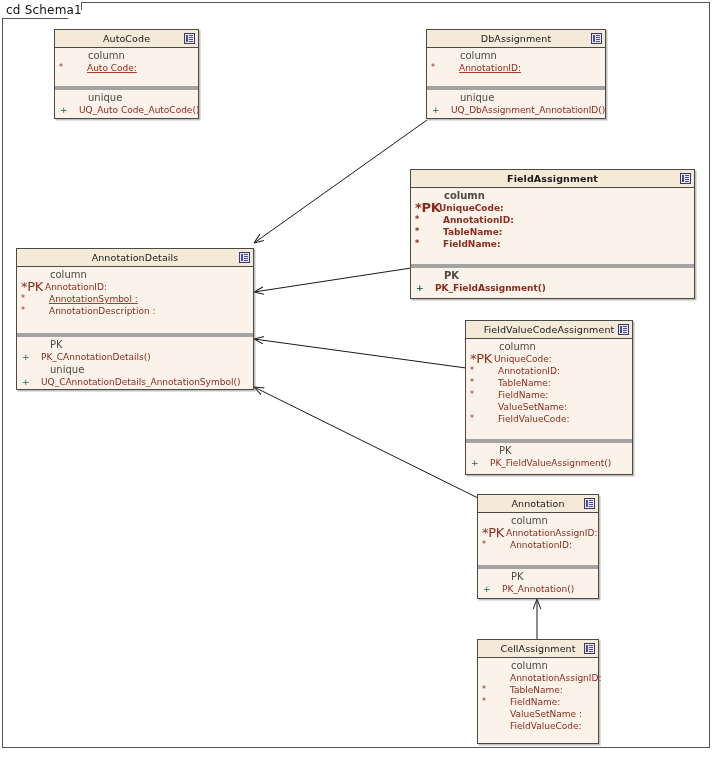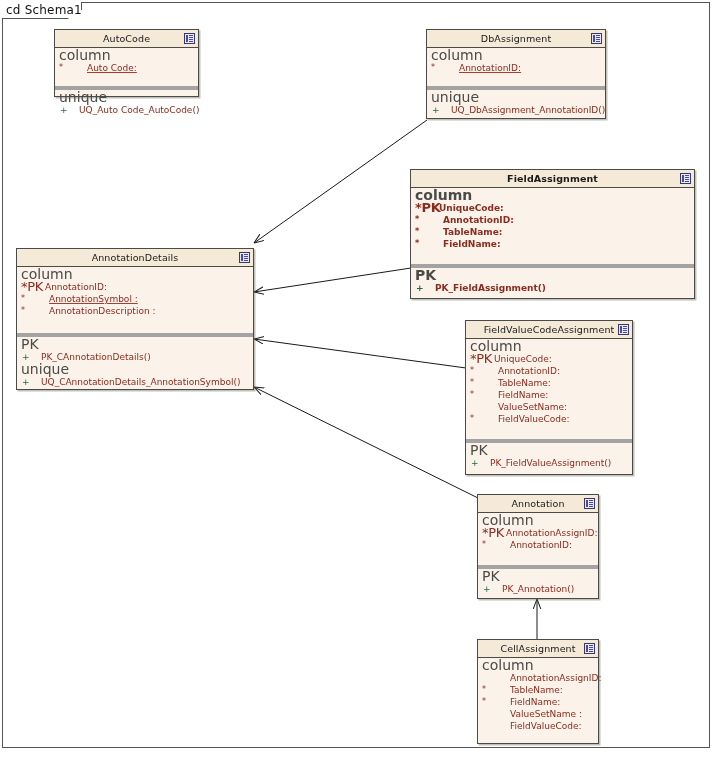--- a/index.html
+++ b/index.html
@@ -35,21 +35,21 @@
            display:block;}
   .hd-icon i{position:absolute;display:block;background:#4a4aa0;}
   .hd-icon i.b1{left:1px;top:1px;width:2px;height:7px;}
   .hd-icon i.b2{left:4px;top:1px;width:4px;height:1px;}
   .hd-icon i.b3{left:4px;top:3px;width:4px;height:1px;}
   .hd-icon i.b4{left:4px;top:5px;width:4px;height:1px;}
   .hd-icon i.b5{left:4px;top:7px;width:4px;height:1px;}
 
   .sect{position:relative;padding:1px 0 3px 0;}
   .sect + .sect{border-top:4px solid #a3a3a3;}
-  .sect-title{font-size:14px;color:#4a4a46;padding:1px 0 1px 4px;line-height:11px;}
+  .sect-title{font-size:10px;color:#4a4a46;padding:1px 0 1px 4px;line-height:11px;margin-left:29px;}
   .row{position:relative;height:12px;line-height:12px;font-size:9px;color:#8c2b20;
        white-space:nowrap;}
   .row .mk{position:absolute;left:4px;top:0;width:26px;font-size:8px;color:#8c2b20;
            letter-spacing:0;}
   .row .mk.pk{font-size:13px;letter-spacing:-.3px;}
   .row .nm{position:absolute;left:32px;top:0;}
   .row.pkrow .nm{left:28px;}
   .row .nm.ul{text-decoration:underline;text-decoration-color:#b03a2e;}
   .op{position:relative;height:12px;line-height:12px;font-size:9px;white-space:nowrap;}
   .op .pl{position:absolute;left:5px;top:0;color:#1f6b47;font-size:9px;}
@@ -72,21 +72,21 @@
     </defs>
     <g stroke="#1a1a1a" stroke-width="1" fill="none" marker-end="url(#ah)">
       <line x1="427" y1="120" x2="254" y2="243"></line>
       <line x1="411" y1="268" x2="254" y2="292"></line>
       <line x1="466" y1="368" x2="254" y2="339"></line>
       <line x1="478" y1="498" x2="254" y2="387"></line>
       <line x1="537" y1="640" x2="537" y2="599"></line>
     </g>
   </svg>
 
-  <div class="cls" style="left:54px;top:29px;width:145px;height:68px;">
+  <div class="cls" style="left:54px;top:29px;width:145px;height:90px;">
     <div class="cls-hd">
       <span class="cls-name">AutoCode</span>
       <span class="hd-icon">
           <i class="b1"></i>
           <i class="b2"></i>
           <i class="b3"></i>
           <i class="b4"></i>
           <i class="b5"></i>
         </span>
     </div>

